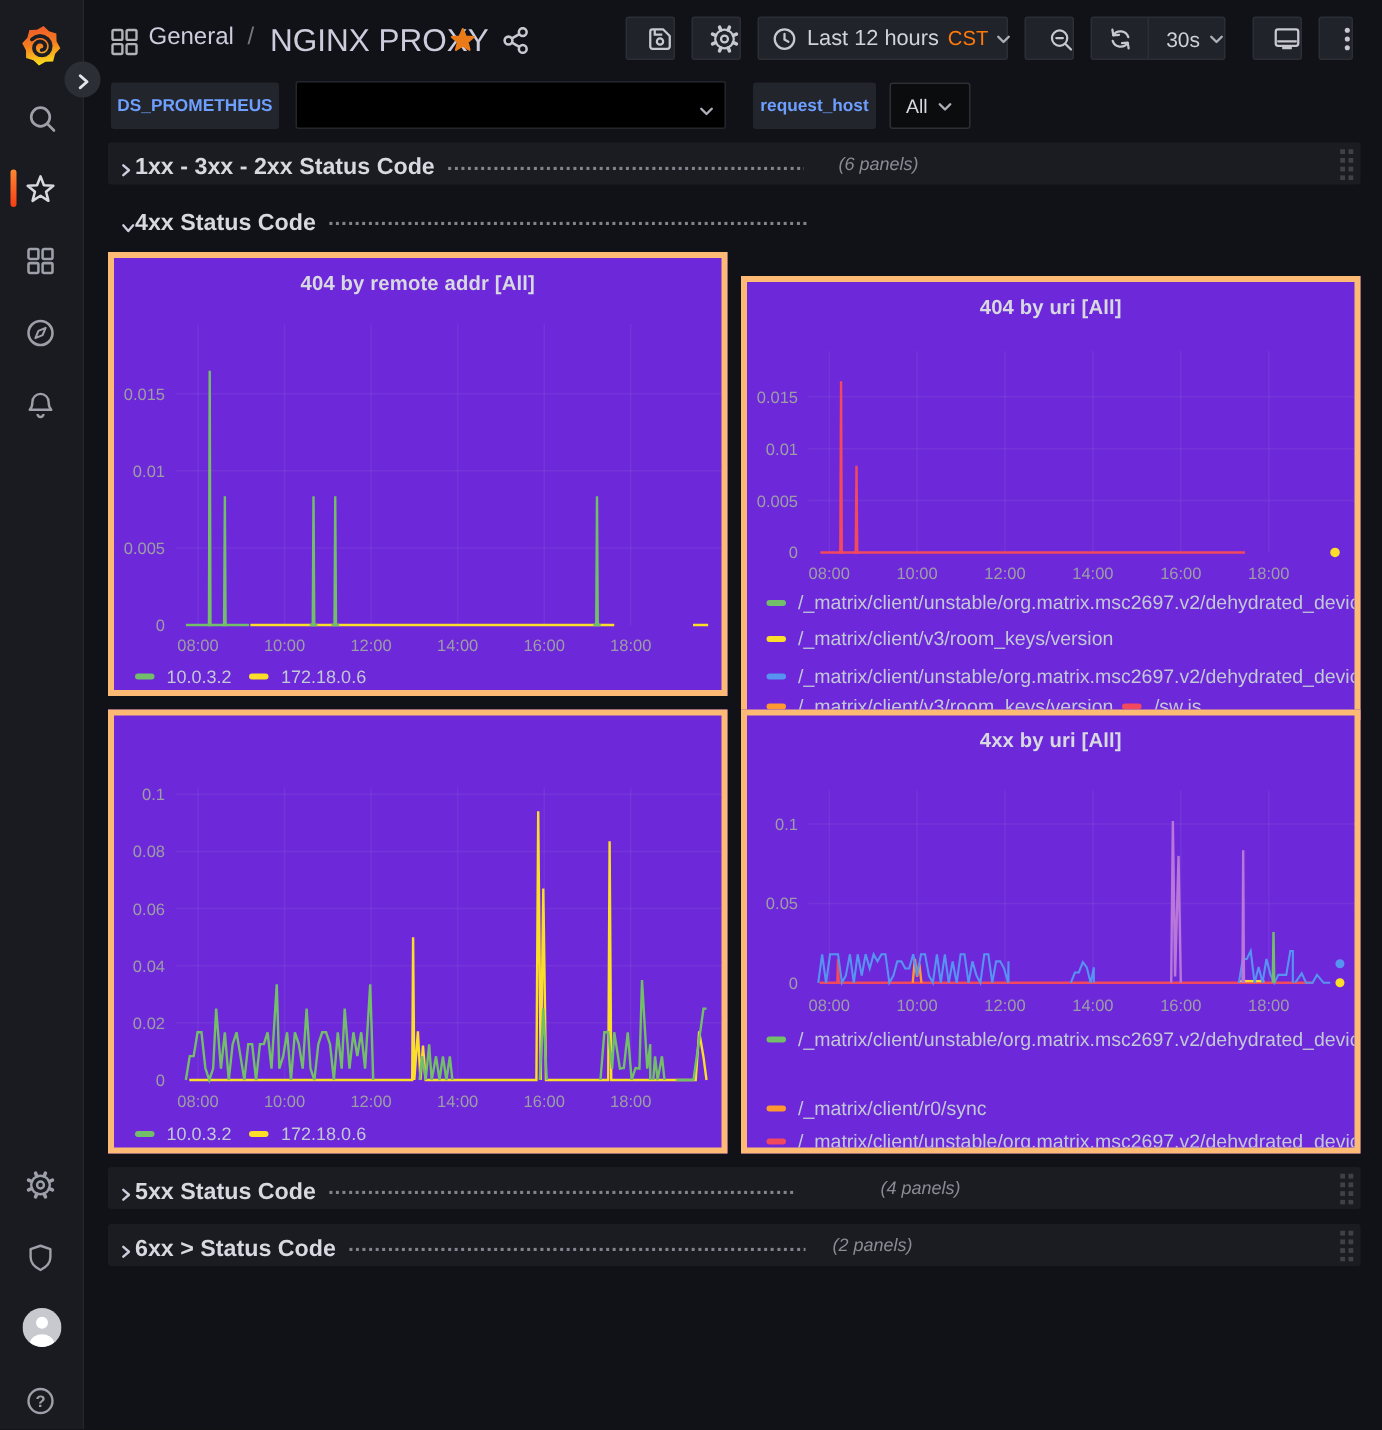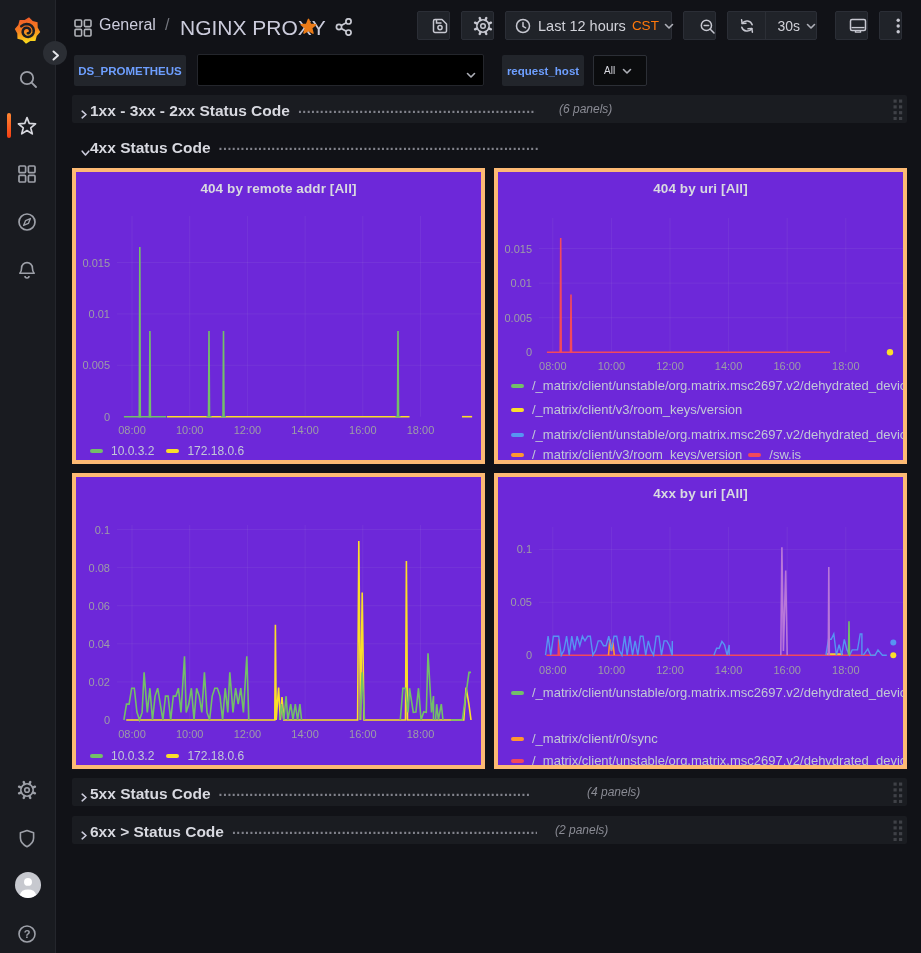--- a/index.html
+++ b/index.html
@@ -176,21 +176,21 @@
       <circle cx="2.2" cy="13.8" r="1.7" fill="#c7c8d1"></circle>
     </svg>
   </div>
 <div class="vlab" style="left:74px;width:112px">DS_PROMETHEUS</div>
 <div class="abs" style="left:197px;top:54px;width:287px;height:32px;background:#000;border:1px solid #24262c;border-radius:2px"></div>
 <div class="abs" style="left:466px;top:66px"><svg width="11" height="9" viewBox="0 0 11 9" style="">
       <path d="M1.5 2.5 L5 6 L8.5 2.5" fill="none" stroke="#aeb0b8" stroke-width="1.6" stroke-linecap="round" stroke-linejoin="round"></path>
     </svg></div>
 <div class="vlab" style="left:502px;width:82px">request_host</div>
 <div class="abs" style="left:593px;top:55px;width:54px;height:31px;background:#0b0c0e;border:1px solid #2c2f36;border-radius:2px;display:flex;align-items:center;padding-left:10px">
-<span style="font-size:10px;color:#d8d9e0">All</span>
+<span style="font-size:13px;color:#d8d9e0">All</span>
     <span style="margin-left:7px;display:flex">
       <svg width="10" height="8" viewBox="0 0 10 8" style="">
         <path d="M1.5 2.5 L5 6 L8.5 2.5" fill="none" stroke="#aeb0b8" stroke-width="1.6" stroke-linecap="round" stroke-linejoin="round"></path>
       </svg>
     </span>
   </div>
 <div class="rowbar" style="top:95px"></div>
 <div class="abs" style="left:81px;top:105px"><svg width="6" height="9" viewBox="0 0 6 9" style="">
       <path d="M1.2 1.2 L5 4.5 L1.2 7.8" fill="none" stroke="#ccccdc" stroke-width="1.6" stroke-linecap="round" stroke-linejoin="round"></path>
     </svg></div>
@@ -268,21 +268,21 @@
       <path d="M62.3,244.7 L63.3,244.7 L63.8,75.1 L64.3,244.7 L65.3,244.7" fill="none" stroke="#73bf69" stroke-width="1.6"></path>
       <path d="M72.4,244.7 L73.4,244.7 L73.9,158.9 L74.4,244.7 L75.4,244.7" fill="none" stroke="#73bf69" stroke-width="1.6"></path>
       <polyline points="90.9,244.7 333.5,244.7" fill="none" stroke="#fade2a" stroke-width="1.6"></polyline>
       <path d="M130.5,244.7 L132.5,244.7 L133,158.9 L133.5,244.7 L135.5,244.7" fill="none" stroke="#73bf69" stroke-width="1.6"></path>
       <path d="M145,244.7 L147,244.7 L147.5,158.9 L148,244.7 L150,244.7" fill="none" stroke="#73bf69" stroke-width="1.6"></path>
       <path d="M319.5,244.7 L321.5,244.7 L322,158.9 L322.5,244.7 L324.5,244.7" fill="none" stroke="#73bf69" stroke-width="1.6"></path>
       <polyline points="386,244.7 396.1,244.7" fill="none" stroke="#fade2a" stroke-width="1.6"></polyline>
     </svg>
     <div class="legrow" style="left:14px;top:272px"><span class="sw" style="background:#73bf69"></span><span>10.0.3.2</span><span style="margin-left:12px"><span class="sw" style="background:#fade2a"></span></span><span>172.18.0.6</span></div>
   </div>
-<div class="panel" style="left:494px;top:168px">
+<div class="panel" style="left:494px;top:184px">
     <div class="ptitle">404 by uri [All]</div>
     <svg width="413" height="296" viewBox="0 0 413 296" style="position:absolute;left:0;top:0">
       <line x1="54.8" y1="46" x2="54.8" y2="180.3" stroke="rgba(204,204,220,0.08)" stroke-width="1"></line>
       <line x1="113.4" y1="46" x2="113.4" y2="180.3" stroke="rgba(204,204,220,0.08)" stroke-width="1"></line>
       <line x1="172" y1="46" x2="172" y2="180.3" stroke="rgba(204,204,220,0.08)" stroke-width="1"></line>
       <line x1="230.6" y1="46" x2="230.6" y2="180.3" stroke="rgba(204,204,220,0.08)" stroke-width="1"></line>
       <line x1="289.2" y1="46" x2="289.2" y2="180.3" stroke="rgba(204,204,220,0.08)" stroke-width="1"></line>
       <line x1="347.8" y1="46" x2="347.8" y2="180.3" stroke="rgba(204,204,220,0.08)" stroke-width="1"></line>
       <line x1="41" y1="145.7" x2="406" y2="145.7" stroke="rgba(204,204,220,0.08)" stroke-width="1"></line>
       <line x1="41" y1="111.1" x2="406" y2="111.1" stroke="rgba(204,204,220,0.08)" stroke-width="1"></line>

